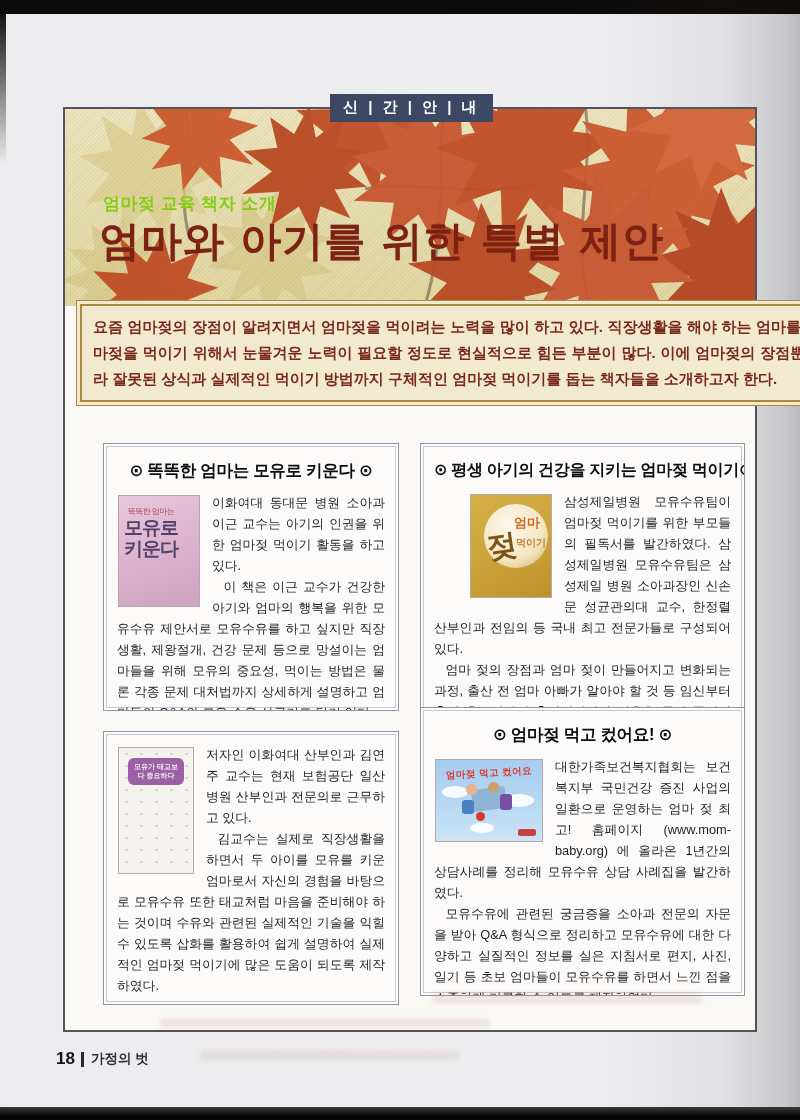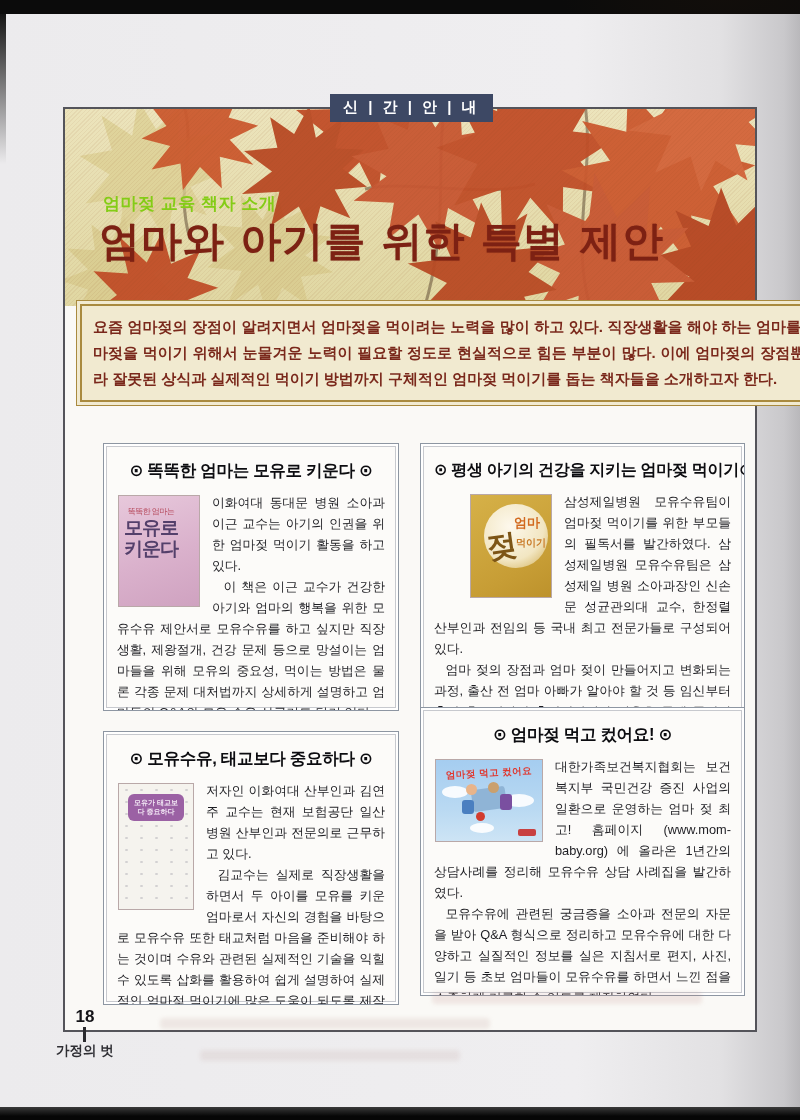--- a/index.html
+++ b/index.html
@@ -99,21 +99,21 @@
     background-image:radial-gradient(rgba(120,120,135,.28) 1px,transparent 1.6px);background-size:15px 12px;}
   .c3label{position:absolute;left:9px;top:10px;width:50px;border-radius:6px;background:#9b61a4;
     color:#f3e9f5;font-size:7px;line-height:1.35;padding:4px 3px;text-align:center;font-weight:bold;}
 
   .cover4{width:108px;height:83px;background:linear-gradient(180deg,#a5cdf0 0%,#b9d9f2 60%,#cde4f5 100%);}
   .c4cloud{position:absolute;background:#fff;border-radius:50%;opacity:.9;}
   .c4title{position:absolute;top:5px;left:2px;right:2px;text-align:center;
     font-size:9.5px;font-weight:bold;color:#e0372e;transform:rotate(-3deg);letter-spacing:.5px;}
   .c4shape{position:absolute;border-radius:3px;}
 
-  .footer{position:absolute;left:56px;top:1007px;display:flex;align-items:center;flex-direction:column;}
+  .footer{position:absolute;left:56px;top:1049px;display:flex;align-items:center;}
   .footer .num{font-size:17px;font-weight:bold;color:#141418;}
   .footer .divider{display:inline-block;width:3px;height:15px;background:#2a2a2e;margin:0 7px 0 6px;}
   .footer .mag{font-size:13.5px;font-weight:bold;color:#2e2e33;}
 
   .bleed{position:absolute;border-radius:4px;filter:blur(2px);pointer-events:none;}
 </style>
 </head>
 <body>
 
 <div class="top-bar"></div>
@@ -190,21 +190,20 @@
       <span class="c2t1">엄마</span>
       <span class="c2t2">젖</span>
       <span class="c2t3">먹이기</span>
     </div>
     <p>삼성제일병원 모유수유팀이 엄마젖 먹이기를 위한 부모들의 필독서를 발간하였다. 삼성제일병원 모유수유팀은 삼성제일 병원 소아과장인 신손문 성균관의대 교수, 한정렬 산부인과 전임의 등 국내 최고 전문가들로 구성되어 있다.</p>
     <p>엄마 젖의 장점과 엄마 젖이 만들어지고 변화되는 과정, 출산 전 엄마 아빠가 알아야 할 것 등 임신부터 출산 후 1년까지 출산전과정과 양육을 통해 준비된 모유수유를 할 수 있도록 모유수유시 문제점도 짚어보며 실제로 젖먹이기 예습을 할 수 있도록 제작되었다.</p>
   </div>
 </div>
 
 <div class="bookbox bb3">
-  <h3>⊙ 모유수유, 태교보다 중요하다 ⊙</h3>
   <div class="body">
     <div class="cover cover3">
       <span class="c3label">모유가 태교보다 중요하다</span>
     </div>
     <p>저자인 이화여대 산부인과 김연주 교수는 현재 보험공단 일산병원 산부인과 전문의로 근무하고 있다.</p>
     <p>김교수는 실제로 직장생활을 하면서 두 아이를 모유를 키운 엄마로서 자신의 경험을 바탕으로 모유수유 또한 태교처럼 마음을 준비해야 하는 것이며 수유와 관련된 실제적인 기술을 익힐 수 있도록 삽화를 활용하여 쉽게 설명하여 실제적인 엄마젖 먹이기에 많은 도움이 되도록 제작 하였다.</p>
   </div>
 </div>
 
 <div class="bookbox bb4">

